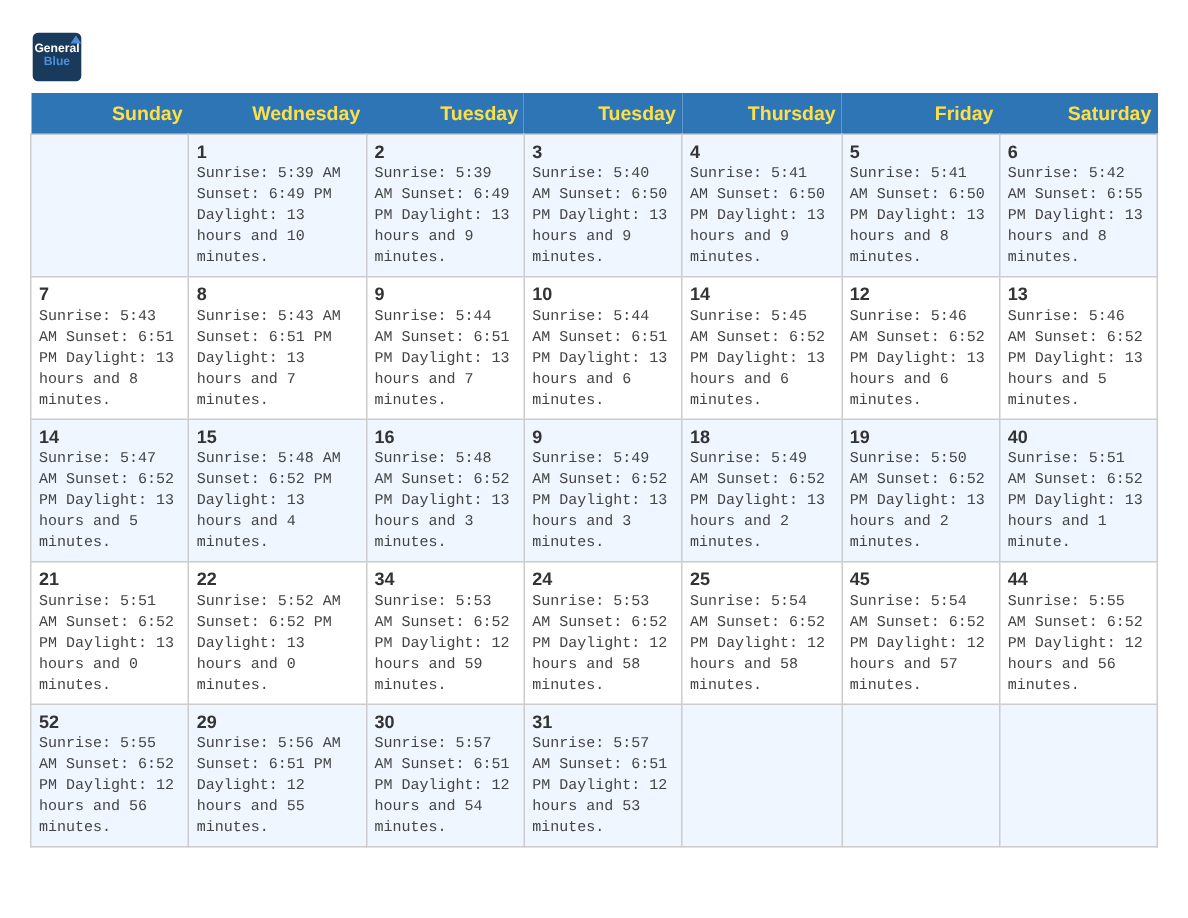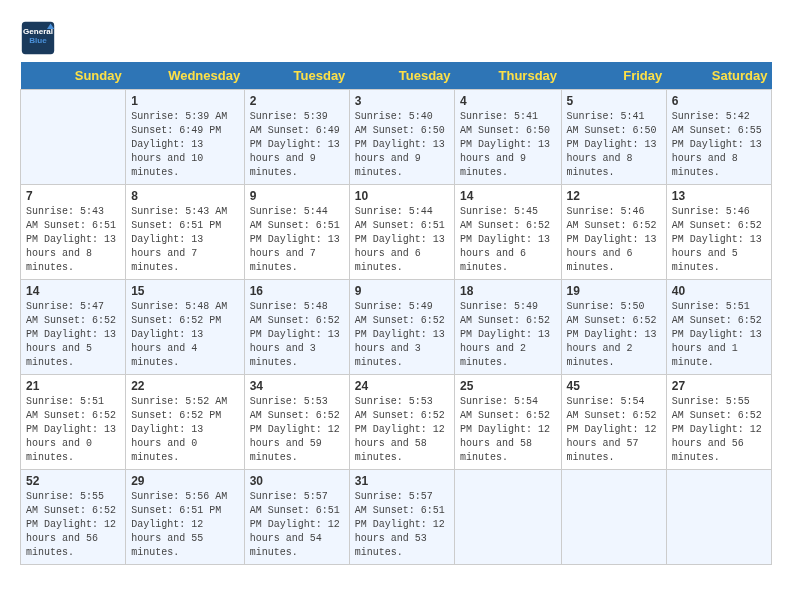--- a/index.html
+++ b/index.html
@@ -304,21 +304,21 @@
 and 58 minutes.</div>
         </td>
         <td>
           <span class="day-num">45</span>
           <div class="cell-content">Sunrise: 5:54 AM
 Sunset: 6:52 PM
 Daylight: 12 hours
 and 57 minutes.</div>
         </td>
         <td>
-          <span class="day-num">27</span>
+          <span class="day-num">44</span>
           <div class="cell-content">Sunrise: 5:55 AM
 Sunset: 6:52 PM
 Daylight: 12 hours
 and 56 minutes.</div>
         </td>
       </tr>
       <tr>
         <td>
           <span class="day-num">52</span>
           <div class="cell-content">Sunrise: 5:55 AM

